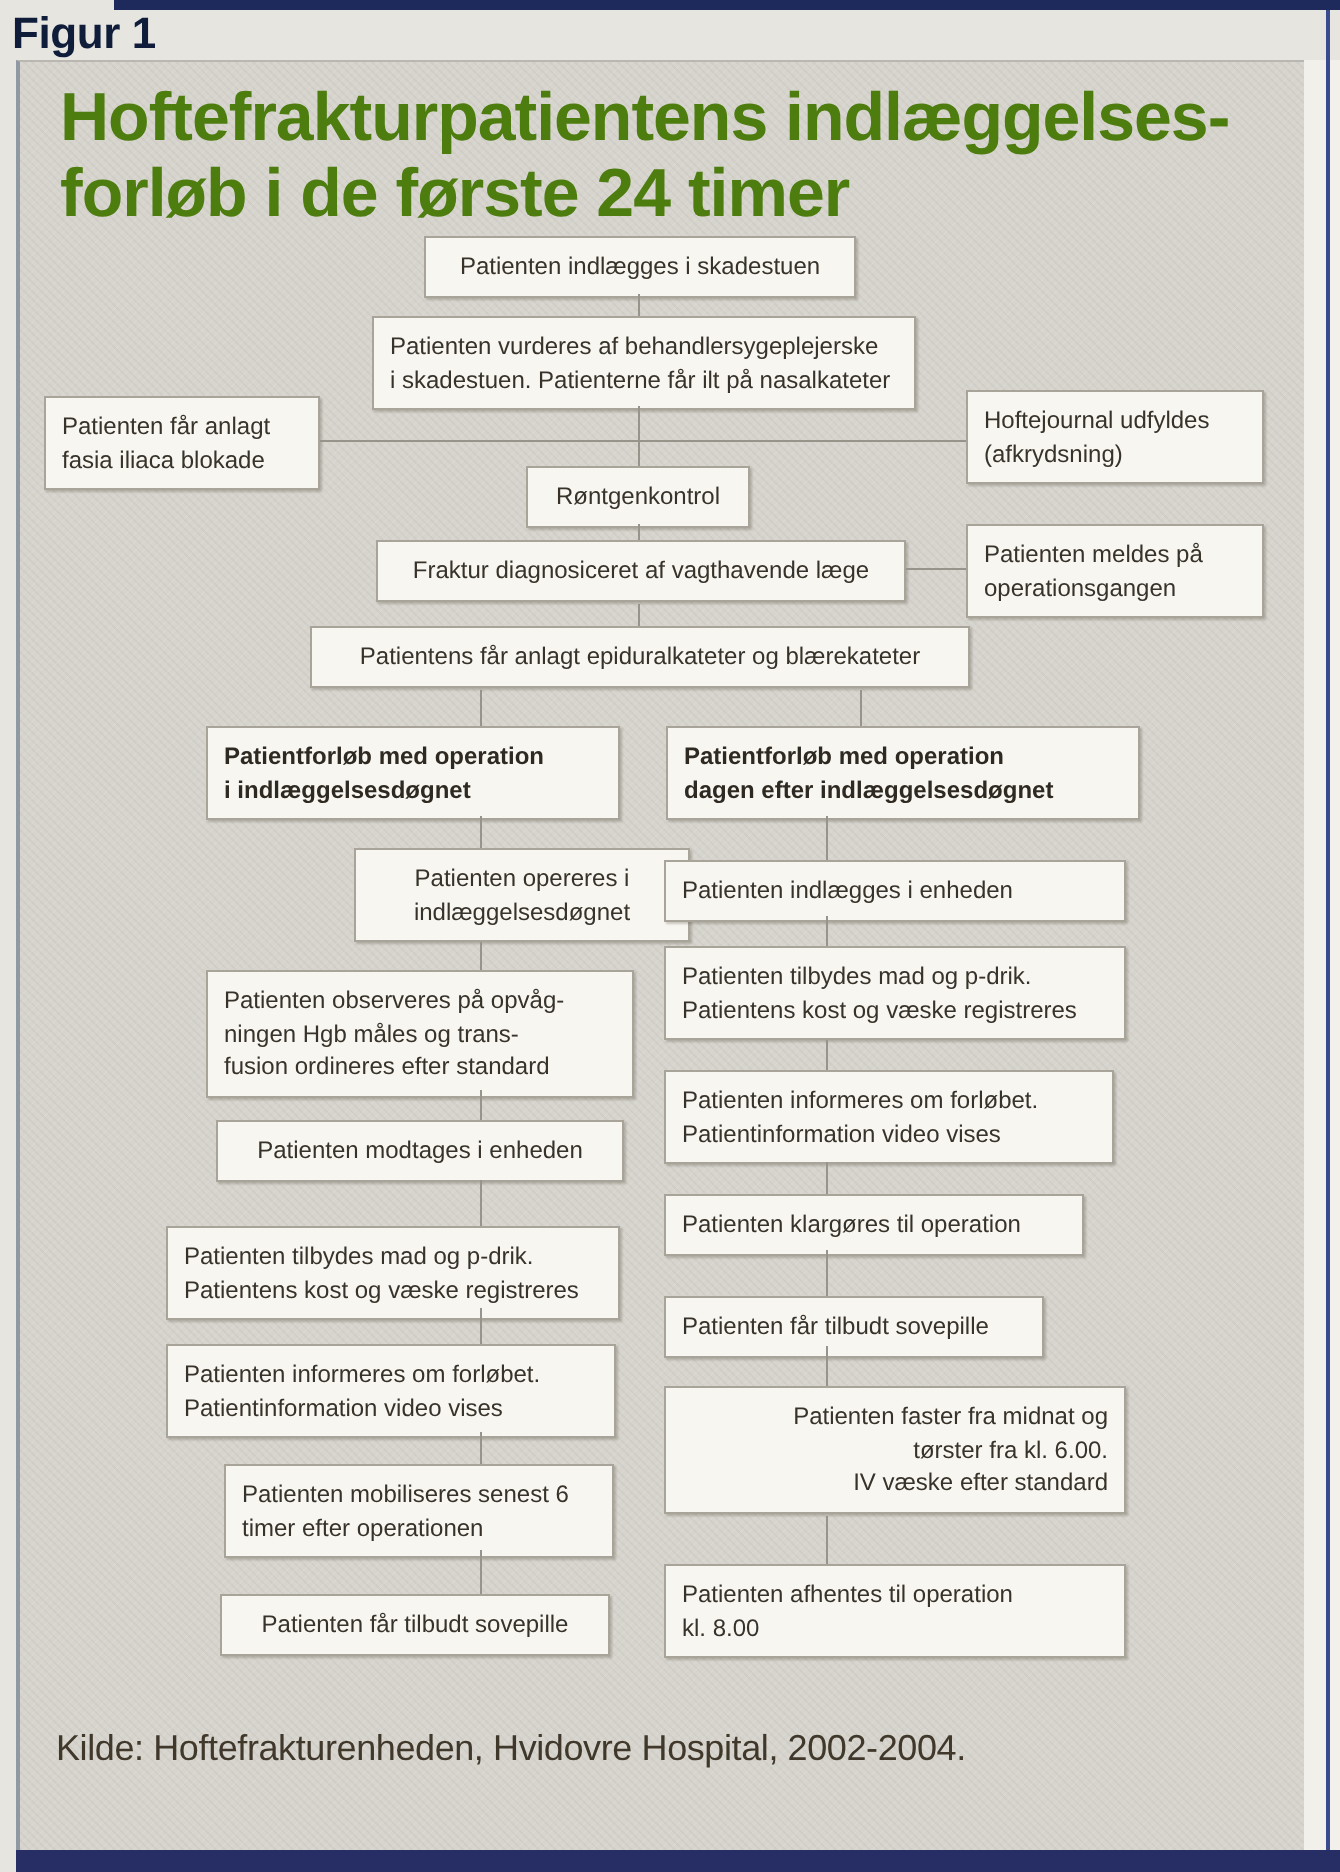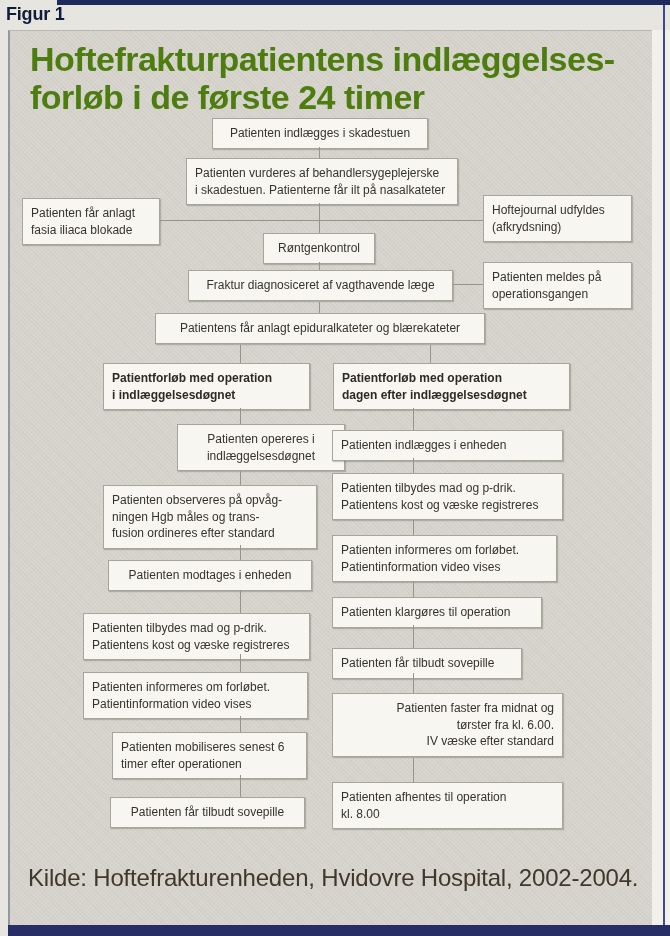--- a/index.html
+++ b/index.html
@@ -6,21 +6,21 @@
   body{
     width:670px;height:936px;position:relative;overflow:hidden;
     font-family:"Liberation Sans","DejaVu Sans",sans-serif;
     background:#e7e5df;
   }
   #stage{position:absolute;left:0;top:0;width:670px;height:936px;}
 
   .topbar{position:absolute;left:57px;top:0;width:613px;height:5px;background:#1f2a5c;}
   .figlabel{
     position:absolute;left:6px;top:4px;
-    font-size:18px;font-weight:bold;color:#0f1c3a;letter-spacing:-0.2px;
+    font-size:22px;font-weight:bold;color:#0f1c3a;letter-spacing:-0.2px;
   }
   .panel{
     position:absolute;left:8px;top:30px;width:662px;height:895px;
     background-color:#d6d4cd;
     background-image:
       repeating-linear-gradient(135deg, rgba(255,255,255,.06) 0 1px, transparent 1px 3px),
       repeating-linear-gradient(45deg, rgba(92,86,70,.05) 0 1px, transparent 1px 3px);
     border-left:2px solid #8e99a3;
     border-top:1px solid #b9b7b0;
     box-sizing:border-box;
@@ -42,21 +42,21 @@
     font-size:12px;line-height:1.38;color:#37332a;
     padding:6px 8px;white-space:pre-line;
   }
   .ta-c{text-align:center;}
   .hdr{font-weight:bold;color:#2e2a22;}
 
   .conn{position:absolute;background:#97948b;}
 
   .source{
     position:absolute;left:28px;top:864px;
-    font-size:24px;color:#40382b;letter-spacing:-0.2px;
+    font-size:18px;color:#40382b;letter-spacing:-0.2px;
   }
 </style>
 </head>
 <body>
 
 <div id="stage">
 
   <div class="topbar"></div>
   <div class="figlabel">Figur 1</div>
 

